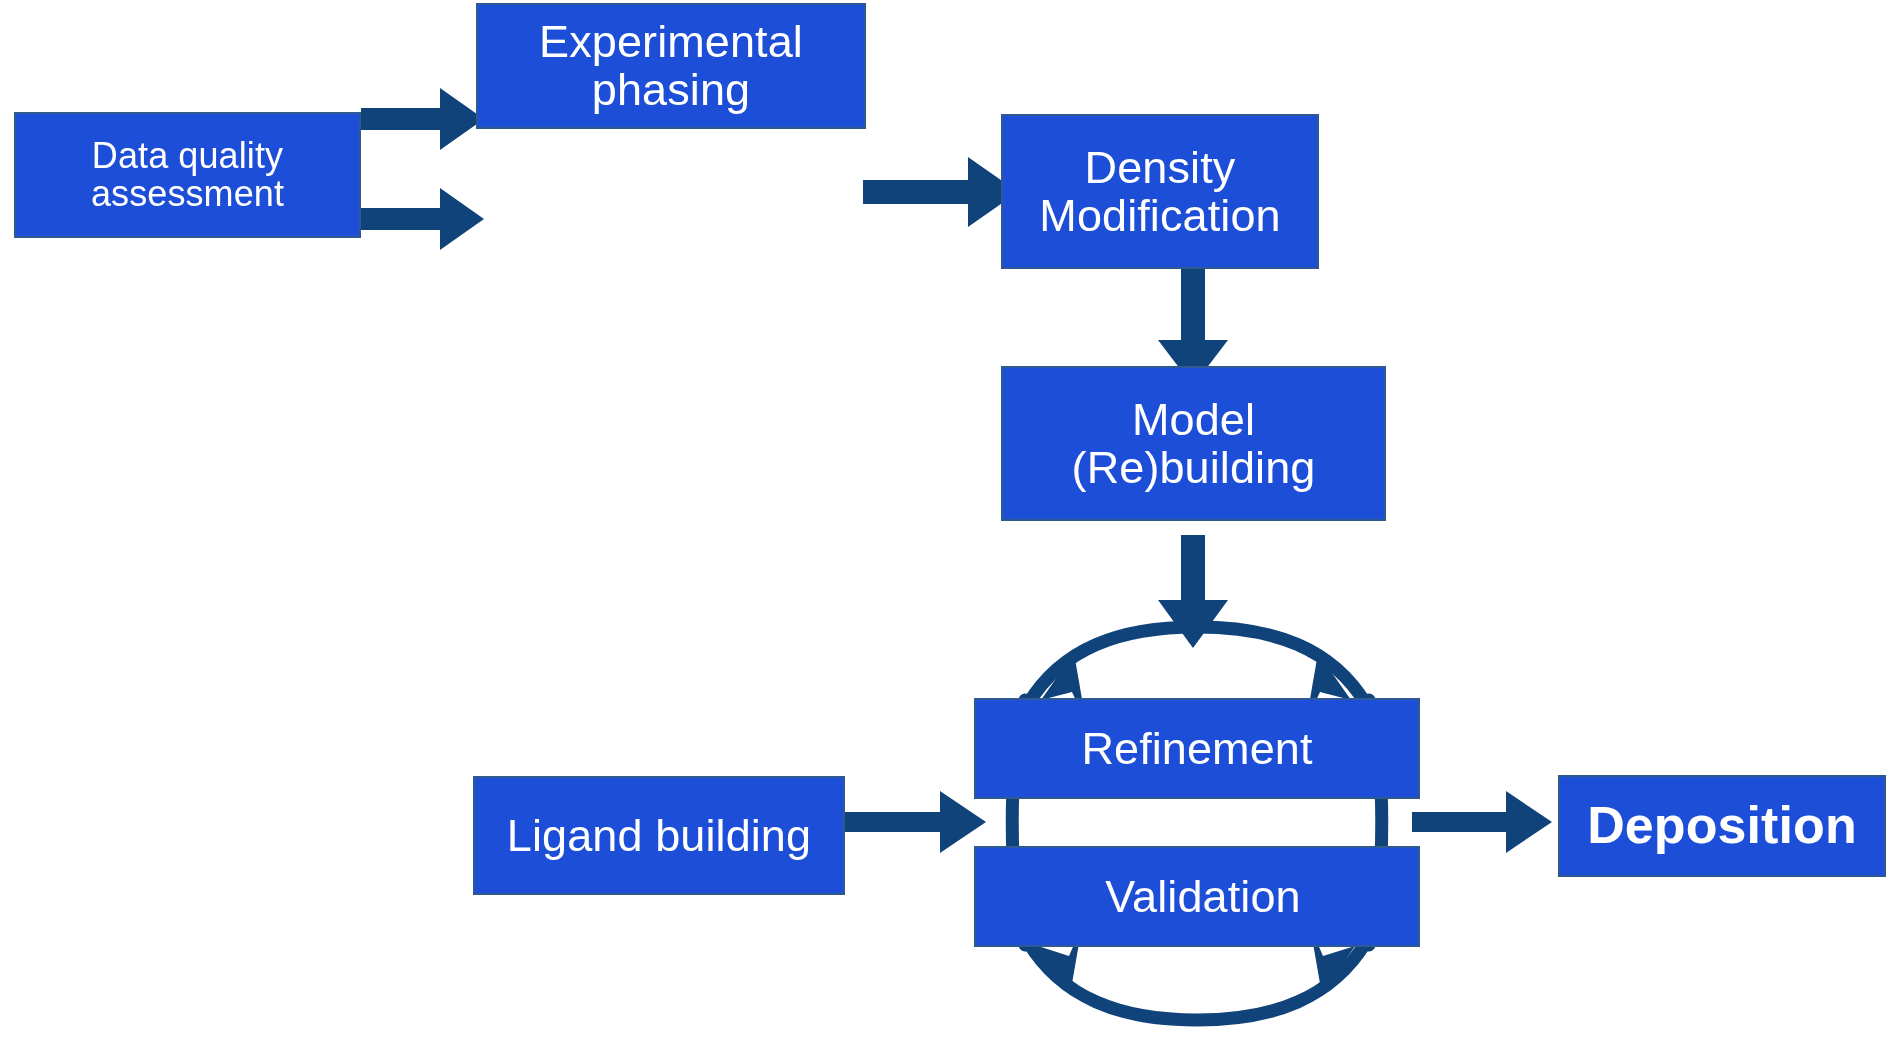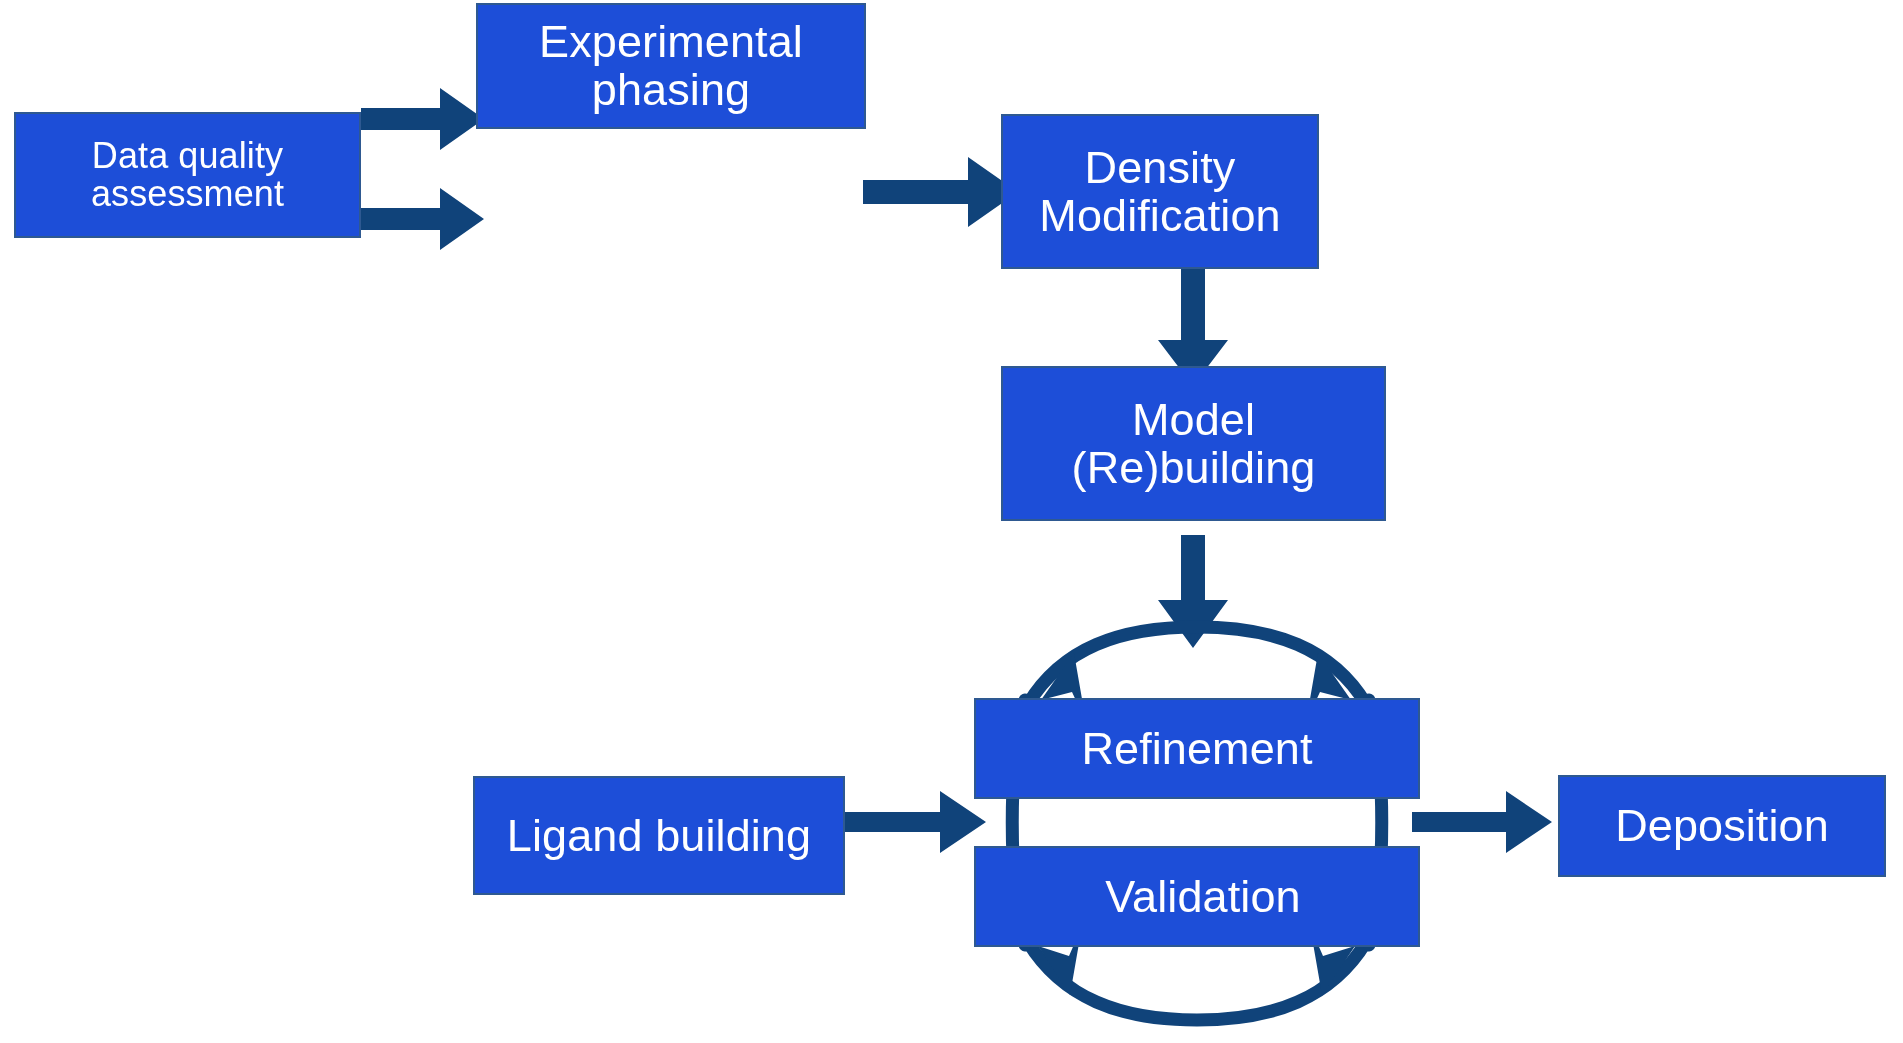--- a/index.html
+++ b/index.html
@@ -43,21 +43,21 @@
   }
   
   #node-data-quality      { left: 14px;   top: 112px; width: 347px; height: 126px; font-size: 36px; }
   #node-exp-phasing       { left: 476px;  top: 3px;   width: 390px; height: 126px; font-size: 45px; }
   #node-mol-replacement   { left: 476px;  top: 223px; width: 390px; height: 131px; font-size: 45px; }
   #node-density-mod       { left: 1001px; top: 114px; width: 318px; height: 155px; font-size: 45px; }
   #node-model-rebuilding  { left: 1001px; top: 366px; width: 385px; height: 155px; font-size: 45px; }
   #node-refinement        { left: 974px;  top: 698px; width: 446px; height: 101px; font-size: 45px; }
   #node-validation        { left: 974px;  top: 846px; width: 446px; height: 101px; font-size: 45px; padding-left: 12px; }
   #node-ligand-fitting    { left: 473px;  top: 776px; width: 372px; height: 119px; font-size: 45px; }
-  #node-deposition        { left: 1558px; top: 775px; width: 328px; height: 102px; font-size: 45px; }
+  #node-deposition        { left: 1558px; top: 775px; width: 328px; height: 102px; font-size: 52px; font-weight: bold; }
   .node-label { display: block; }
 </style>
 </head>
 <body>
 
 <div id="stage">
 
   <svg id="arrows-layer" viewBox="0 0 1903 1043" width="1903" height="1043" xmlns="http://www.w3.org/2000/svg">
 
     <g>

